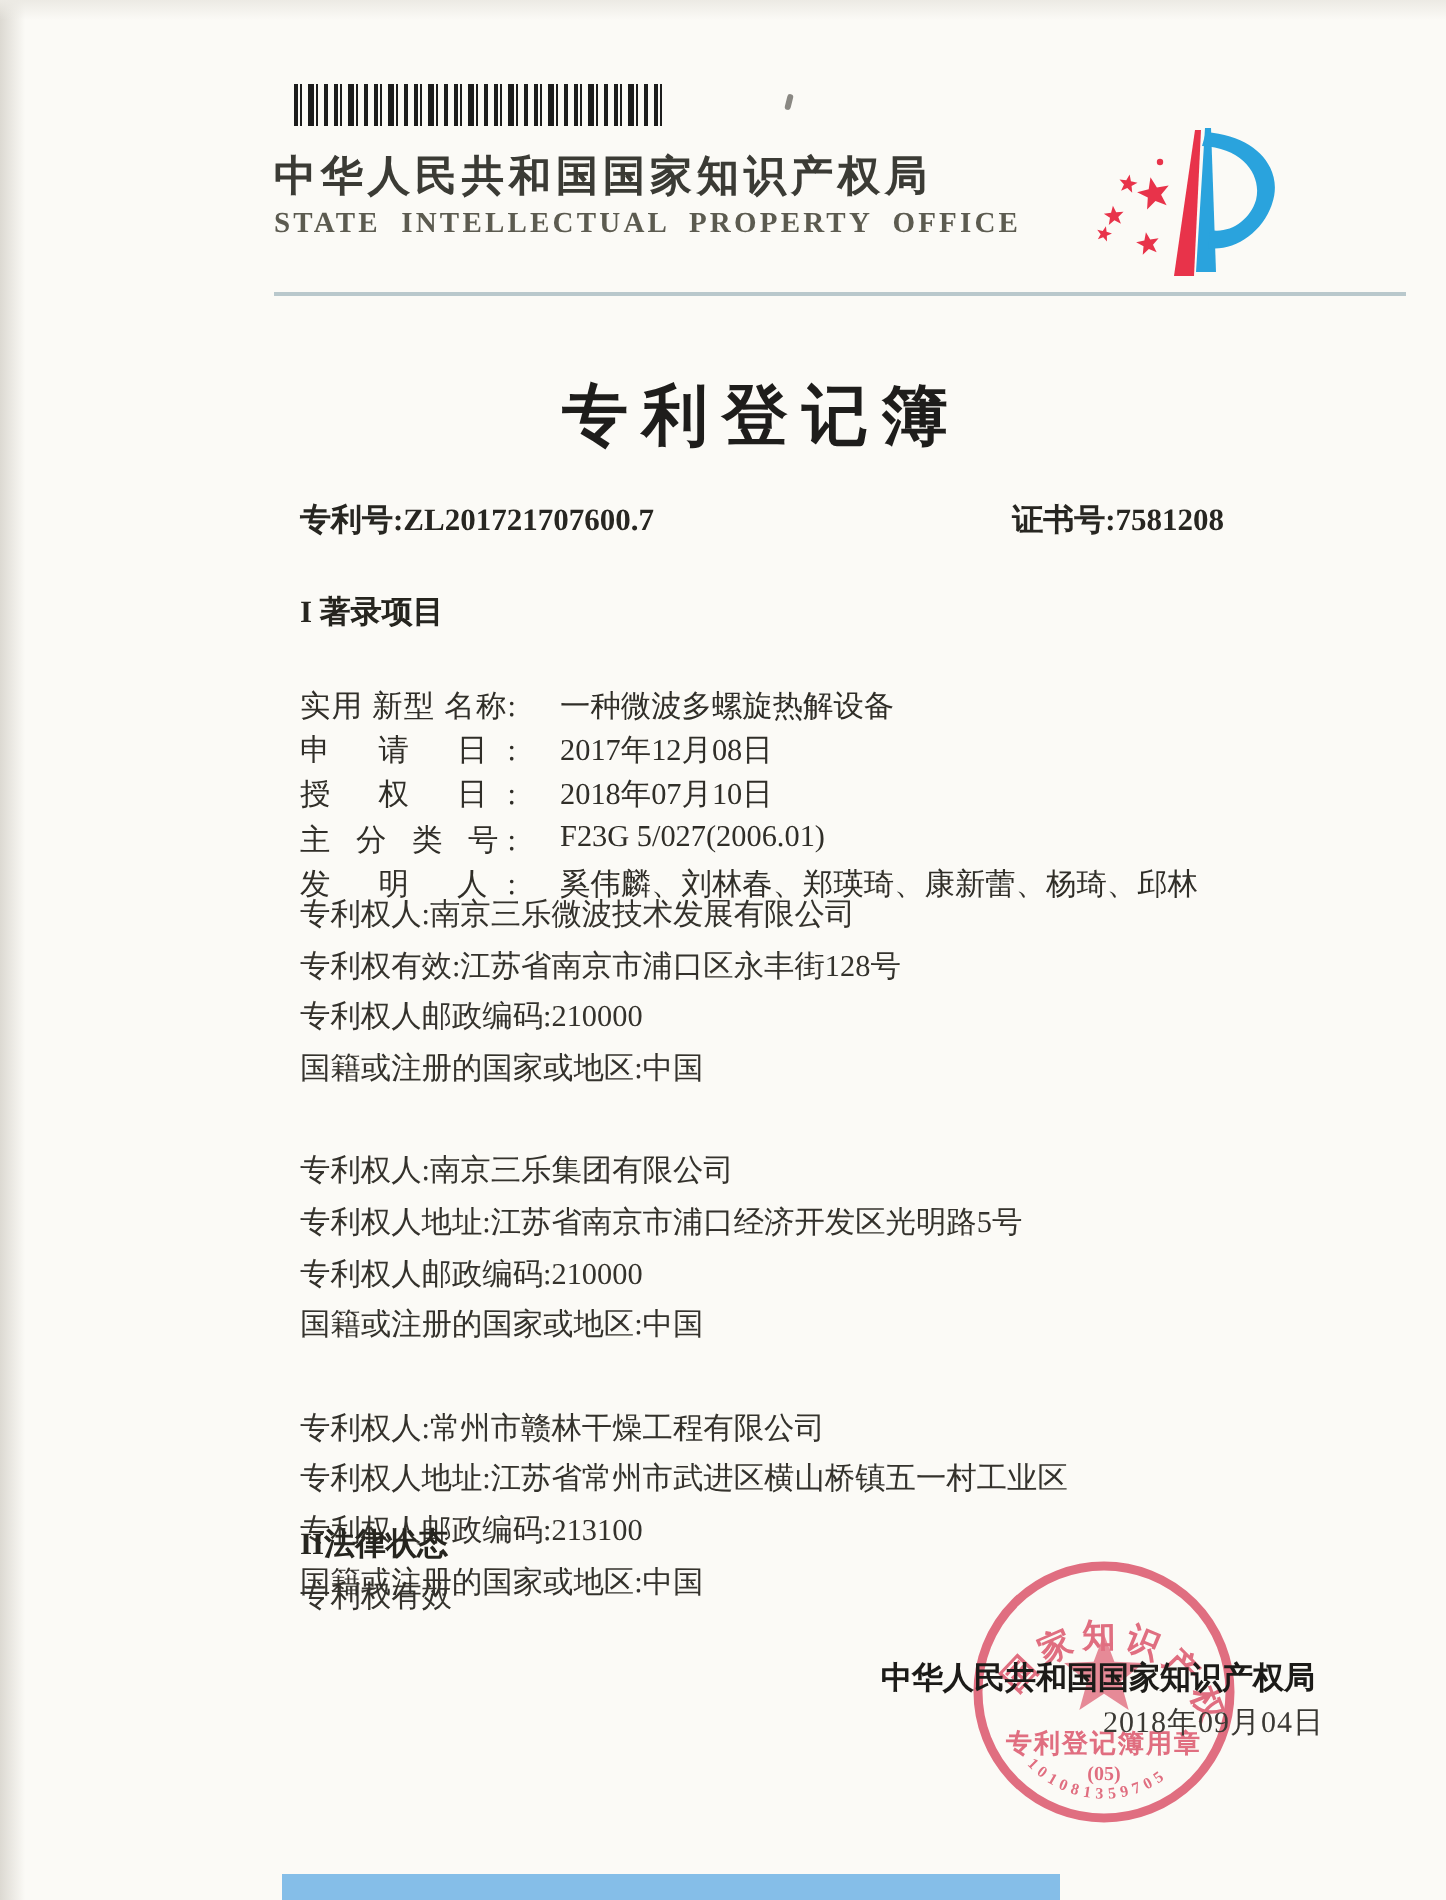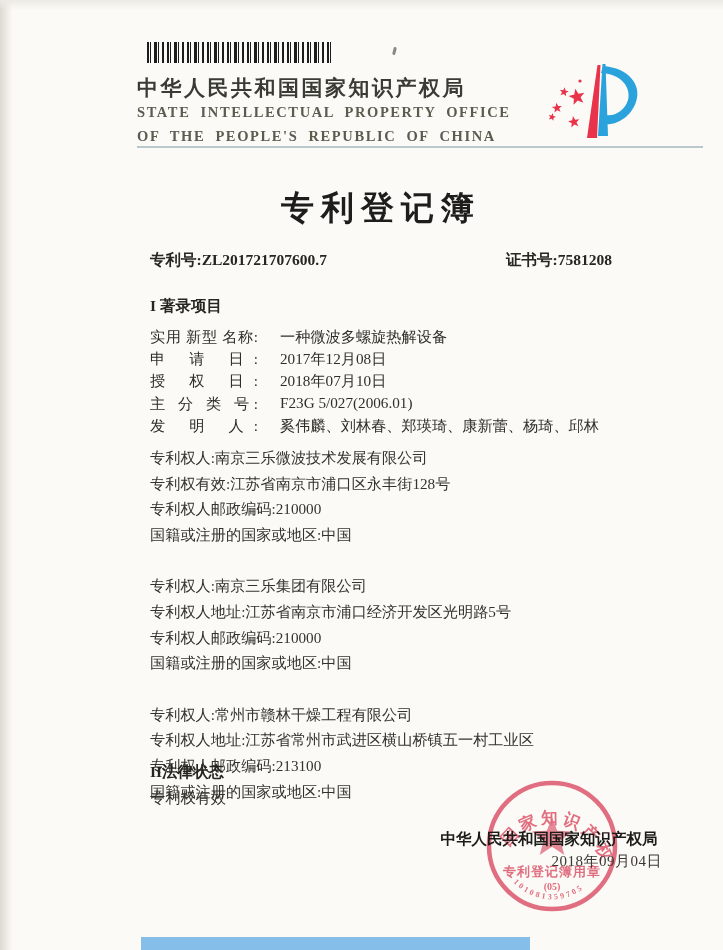--- a/index.html
+++ b/index.html
@@ -32,21 +32,21 @@
   .logo{left:545px;top:58px;width:104px;height:92px;}
 
   .doc-title{left:0;top:186px;width:723px;text-align:center;
     font-size:33px;font-weight:bold;letter-spacing:7px;text-indent:7px;color:#1e1d1b;padding-left:16px;}
 
   .meta-row{left:150px;top:250px;width:462px;display:flex;
     justify-content:space-between;font-size:15.5px;font-weight:bold;color:#272621;}
 
   .sec-h{left:150px;top:296px;font-size:15.5px;font-weight:bold;color:#26251f;text-align:right;}
 
-  .fields{left:150px;top:327px;font-size:15.2px;color:#302e28;}
+  .fields{left:150px;top:343px;font-size:15.2px;color:#302e28;}
   .field-row{position:relative;height:22.2px;white-space:nowrap;}
   .f-label{display:inline-block;width:108px;text-align:justify;text-align-last:justify;}
   .f-value{position:absolute;left:130px;top:0;white-space:nowrap;text-align:center;}
 
   .patentees{left:150px;top:445px;font-size:15.2px;color:#34322c;line-height:25.6px;}
   .pat-block{margin-bottom:26px;}
 
   .sec2-h{left:150px;top:762px;font-size:15.5px;font-weight:bold;color:#26251f;}
   .status{left:150px;top:788px;font-size:15.2px;color:#34322c;}
 
@@ -66,21 +66,20 @@
 
 <div class="page">
   <div class="abs edge-left"></div>
   <div class="abs edge-top"></div>
   <div class="abs speck"></div>
 
   <div class="abs barcode"></div>
 
   <div class="abs hdr-cn">中华人民共和国国家知识产权局</div>
   <div class="abs hdr-en1">STATE INTELLECTUAL PROPERTY OFFICE</div>
-  <div class="abs hdr-en2">OF THE PEOPLE'S REPUBLIC OF CHINA</div>
   <div class="abs hdr-rule"></div>
 
   <svg class="abs logo" viewBox="0 0 104 92">
 
     <polygon points="52.5,7 55.5,7 52,80 42,80" fill="#e8334a"></polygon>
 
     <polygon points="57.5,6 60.5,6 63,78 53,78" fill="#2aa3dd"></polygon>
 
     <path d="M58,8 C84,10 97,27 91,44 C86,59 71,68 59,66 L60,57 C70,59 80,52 83,42 C86,30 77,16 56,15 Z" fill="#2aa3dd"></path>
 

